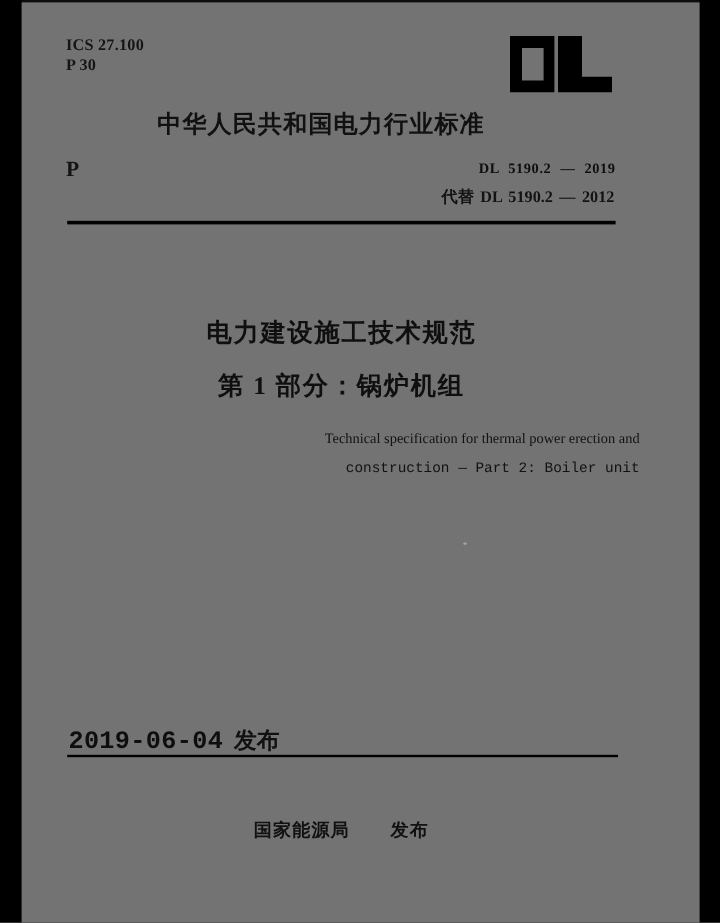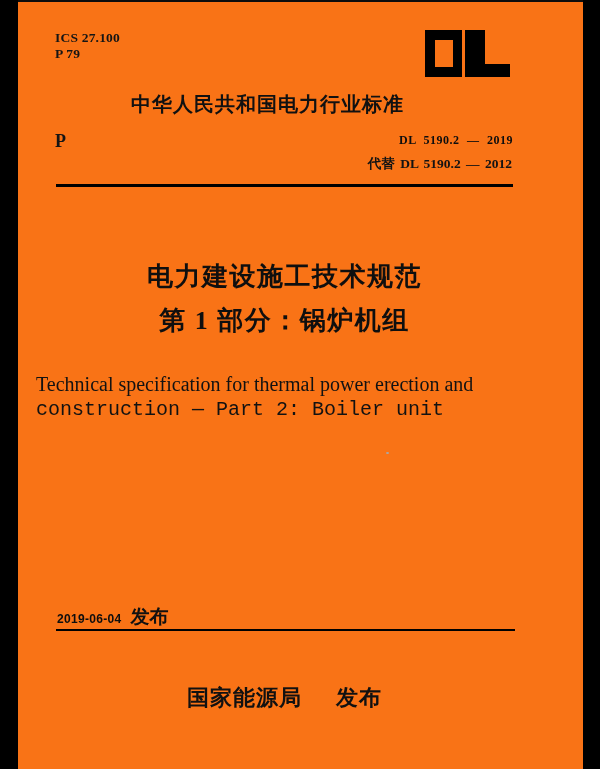--- a/index.html
+++ b/index.html
@@ -1,20 +1,20 @@
 <!DOCTYPE html>
 <html><head>
 <meta charset="utf-8">
 <style>
   html, body { margin: 0; padding: 0; background: #3a3a3a; }
   .page {
     position: relative;
     width: 600px;
     height: 769px;
-    background: #f97316;
+    background: #737373;
     overflow: hidden;
     font-family: "Liberation Serif", serif;
     color: #151515;
   }
   
   .edge { position: absolute; background: #000000; }
   .edge-left  { left: 0; top: 0; width: 18px; height: 769px; }
   .edge-right { right: 0; top: 0; width: 17px; height: 769px; }
   .edge-top   { left: 0; top: 0; width: 600px; height: 2px; background:#0d0d0d; }
 
@@ -52,75 +52,75 @@
   }
   .rule { position: absolute; background: #000; }
   .rule-top    { left: 56px; width: 457px; top: 184px; height: 3px; }
   .rule-bottom { left: 56px; width: 459px; top: 629px; height: 2px; }
 
   
   .title-zh {
     position: absolute; left: 56px; width: 457px;
     text-align: center;
     font-family: "Liberation Serif", serif;
-    font-weight: 600; font-size: 26px; line-height: 32px;
+    font-weight: 600; font-size: 21px; line-height: 32px;
     letter-spacing: 1.5px; color: #0f0f0f; white-space: nowrap;
   }
   .title-zh.l1 { top: 261px; }
   .title-zh.l2 { top: 305px; }
   .title-en {
     position: absolute; left: 36px; width: 497px;
-    text-align: left;
+    text-align: right;
     font-family: "Liberation Serif", serif;
-    font-weight: 400; font-size: 20px; line-height: 21px;
-    color: #121212; white-space: nowrap; margin-top: 19px;
+    font-weight: 400; font-size: 12px; line-height: 21px;
+    color: #121212; white-space: nowrap;
   }
   .title-en.l1 { top: 355px; }
   .title-en.l2 { top: 380px; font-family: Liberation Mono, monospace; }
 
   .speck {
     position: absolute; left: 386px; top: 452px;
     width: 3px; height: 2px; background: #a9a9a9; border-radius: 50%;
   }
 
   
   .dates-row {
     position: absolute; left: 57px; right: 85px; top: 604px;
     display: flex; justify-content: space-between; align-items: baseline;
     white-space: nowrap;
   }
   .date-group { display: inline-flex; align-items: baseline; gap: 9px; }
   .date-num {
-    font-family: Liberation Sans, sans-serif;
-    font-weight: 700; font-size: 12px; letter-spacing: 0.3px; color:#0e0e0e;
+    font-family: Liberation Mono, monospace;
+    font-weight: 700; font-size: 21px; letter-spacing: 0.3px; color:#0e0e0e;
   }
   .date-zh {
     font-family: "Liberation Sans", sans-serif;
     font-weight: 700; font-size: 19px; color:#111;
   }
   .publisher-row {
     position: absolute; left: 56px; width: 457px; top: 683px;
     display: flex; justify-content: center; align-items: baseline; gap: 34px;
     font-family: "Liberation Sans", sans-serif;
-    font-weight: 700; font-size: 22px; letter-spacing: 1px; color: #111;
+    font-weight: 700; font-size: 15px; letter-spacing: 1px; color: #111;
     white-space: nowrap;
   }
 </style>
 </head>
 <body>
 
 <div class="page">
 
   <div class="edge edge-top"></div>
   <div class="edge edge-left"></div>
   <div class="edge edge-right"></div>
 
   <div class="ics-block">
     <div>ICS 27.100</div>
-    <div>P 79</div>
+    <div>P 30</div>
   </div>
 
   <svg class="dl-logo" viewBox="0 0 85 47" xmlns="http://www.w3.org/2000/svg" aria-hidden="true">
     <path fill="#000000" fill-rule="evenodd" d="M0 0 H37 V47 H0 Z M10 10 H28 V37 H10 Z"></path>
     <path fill="#000000" d="M40 0 H60 V34 H85 V47 H40 Z"></path>
   </svg>
 
   <div class="std-type">中华人民共和国电力行业标准</div>
 
   <div class="doc-class">P</div>

